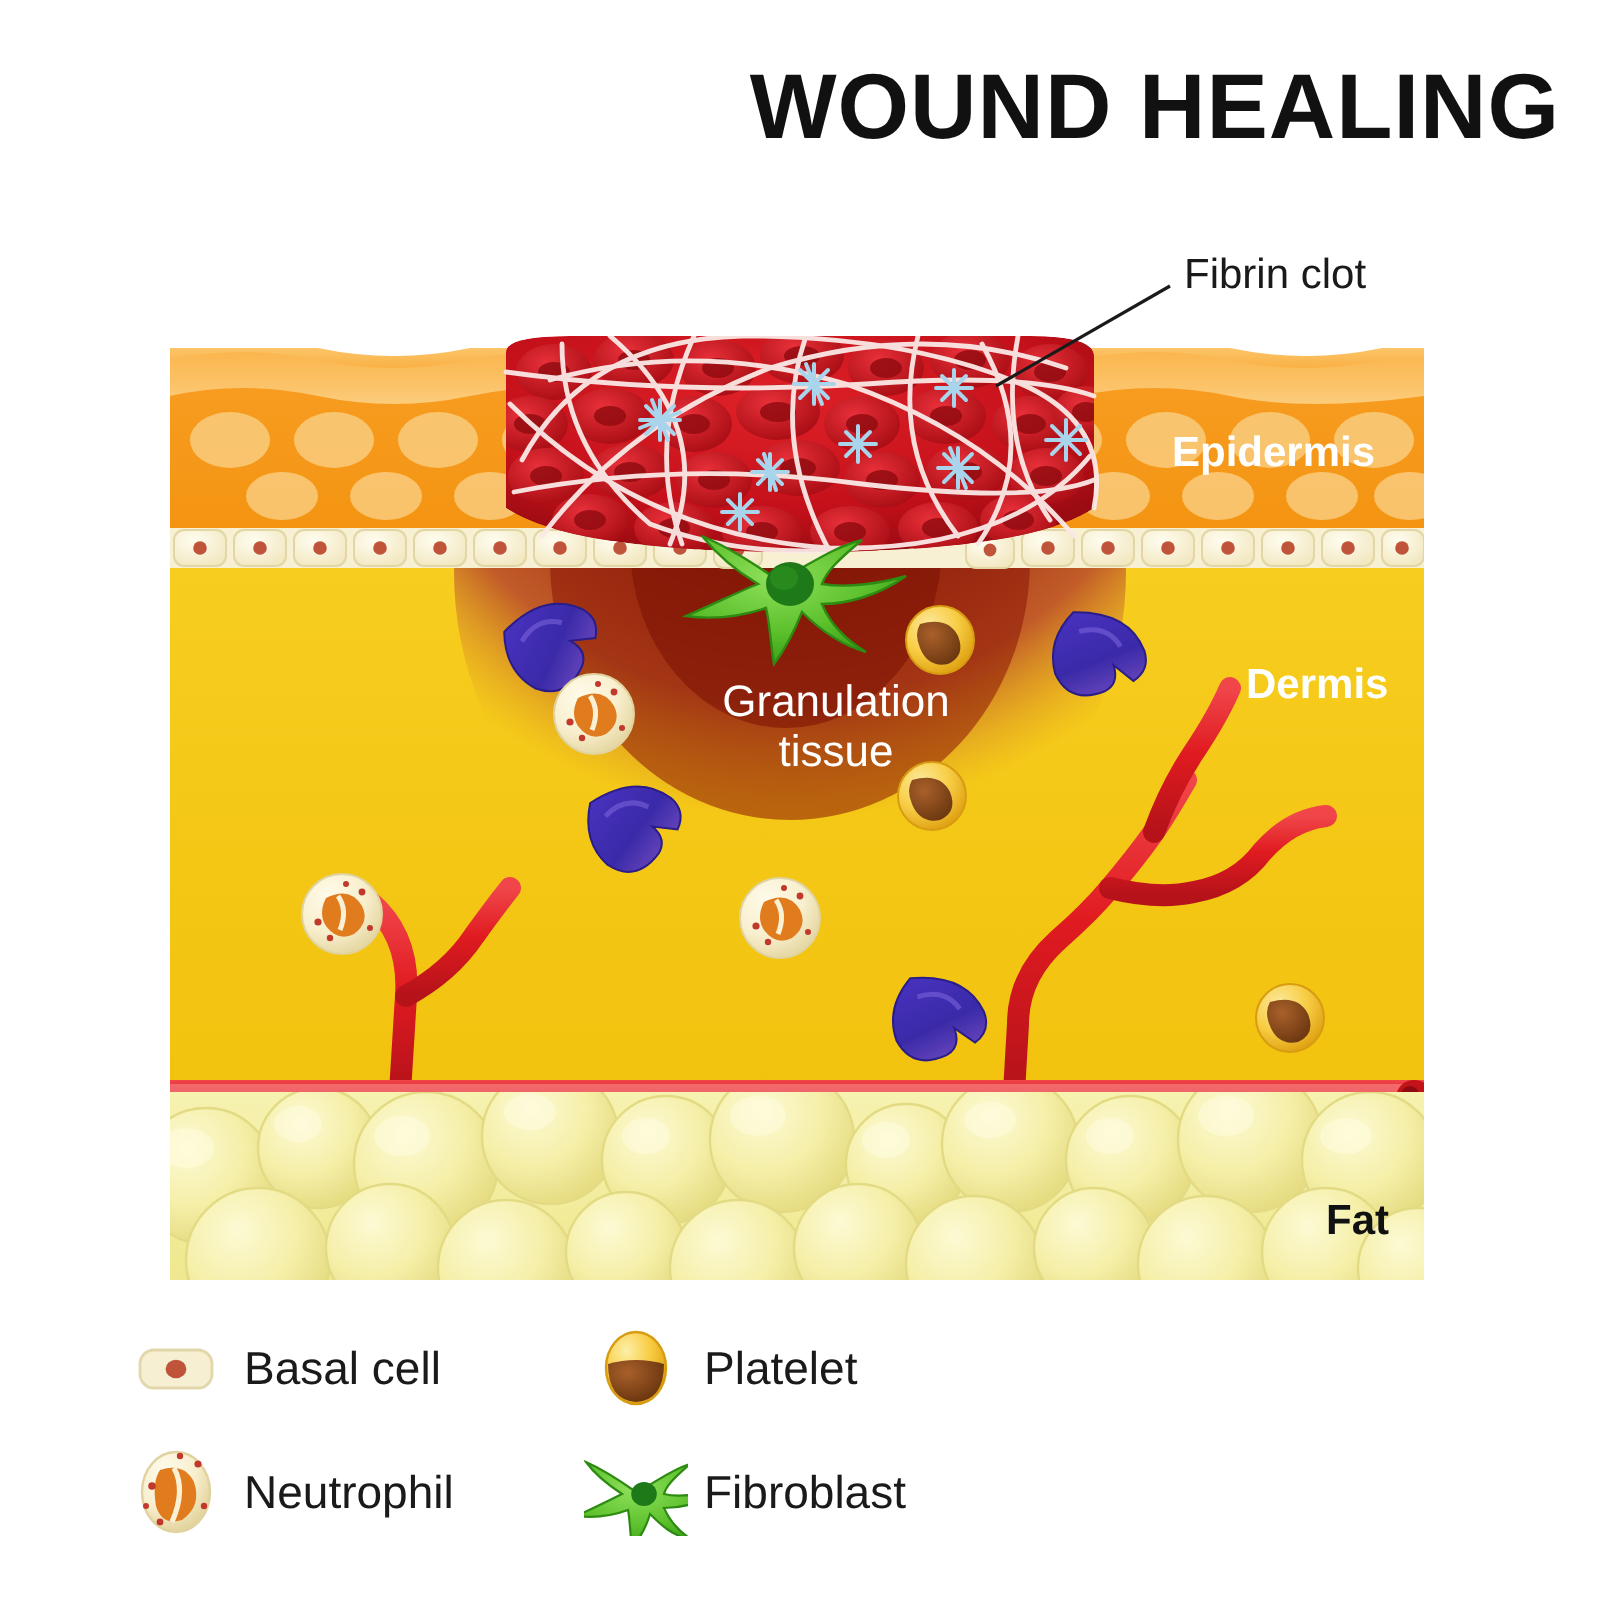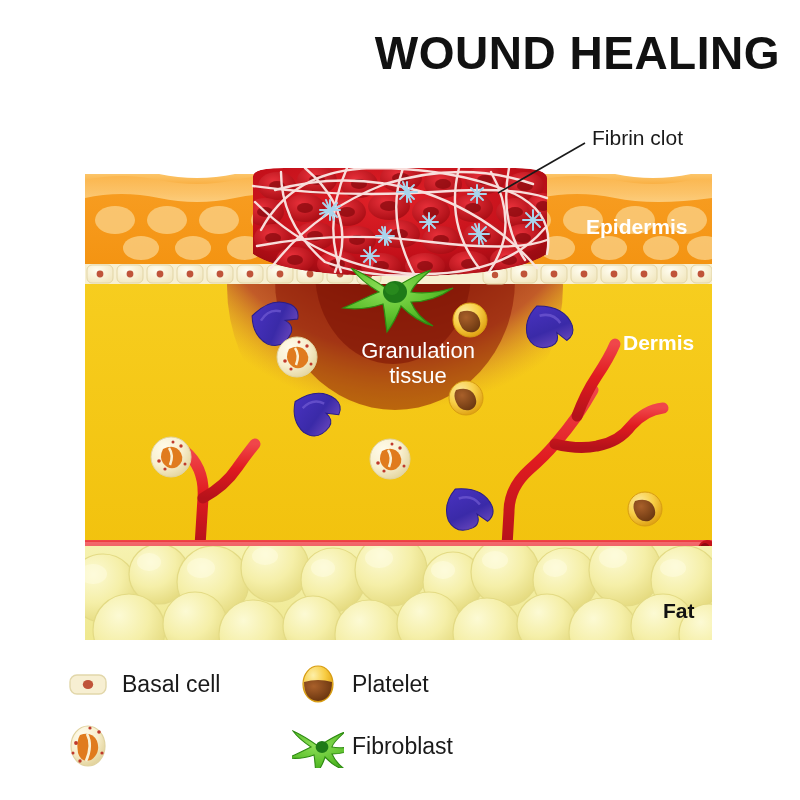--- a/index.html
+++ b/index.html
@@ -635,20 +635,21 @@
             <g fill="#C0392B">
               <circle cx="10" cy="20" r="1.9"></circle>
                 <circle cx="14" cy="38" r="1.7"></circle>
               <circle cx="33" cy="9" r="1.8"></circle>
                 <circle cx="36" cy="30" r="1.6"></circle>
               <circle cx="24" cy="5" r="1.6"></circle>
                 <circle cx="7" cy="30" r="1.5"></circle>
             </g>
           </svg>
         </span>
+        <span class="legend-text">Neutrophil</span>
       </div>
 
 
       <div class="legend-item">
         <span class="legend-icon">
           <svg width="52" height="44" viewBox="0 0 52 44">
             <defs>
               <radialGradient id="lgFib" cx="40%" cy="32%" r="72%">
                 <stop offset="0%" stop-color="#8FE05A"></stop>
                   <stop offset="60%" stop-color="#5CC02C"></stop>

